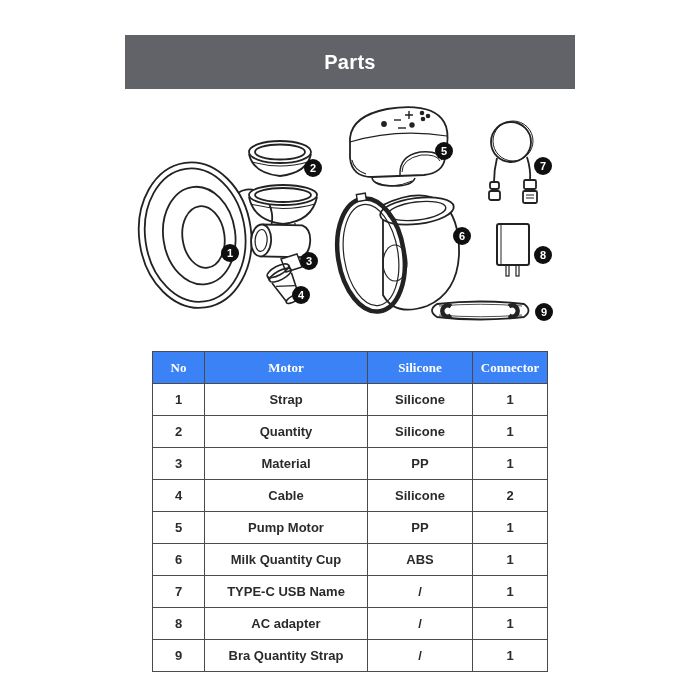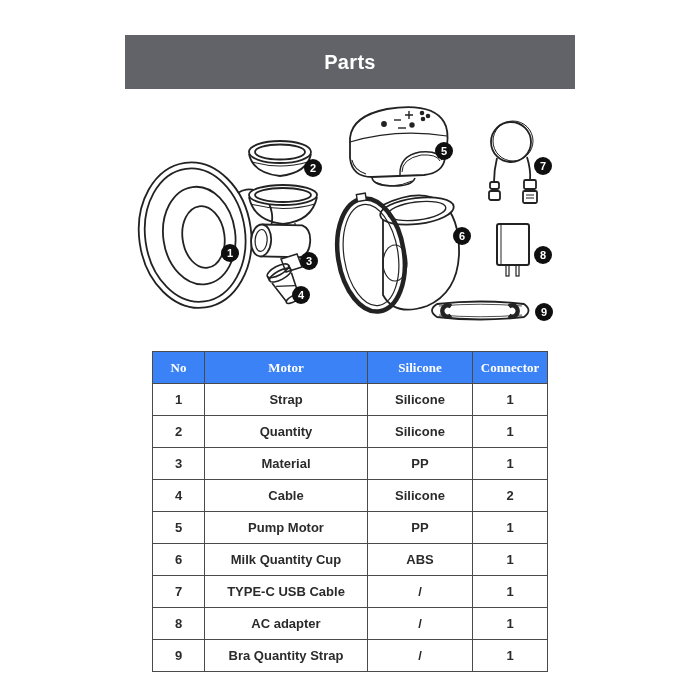--- a/index.html
+++ b/index.html
@@ -209,21 +209,21 @@
         <td>1</td>
       </tr>
       <tr>
         <td>6</td>
         <td>Milk Quantity Cup</td>
         <td>ABS</td>
         <td>1</td>
       </tr>
       <tr>
         <td>7</td>
-        <td>TYPE-C USB Cable</td>
+        <td>TYPE-C USB Name</td>
         <td>/</td>
         <td>1</td>
       </tr>
       <tr>
         <td>8</td>
         <td>AC adapter</td>
         <td>/</td>
         <td>1</td>
       </tr>
       <tr>

